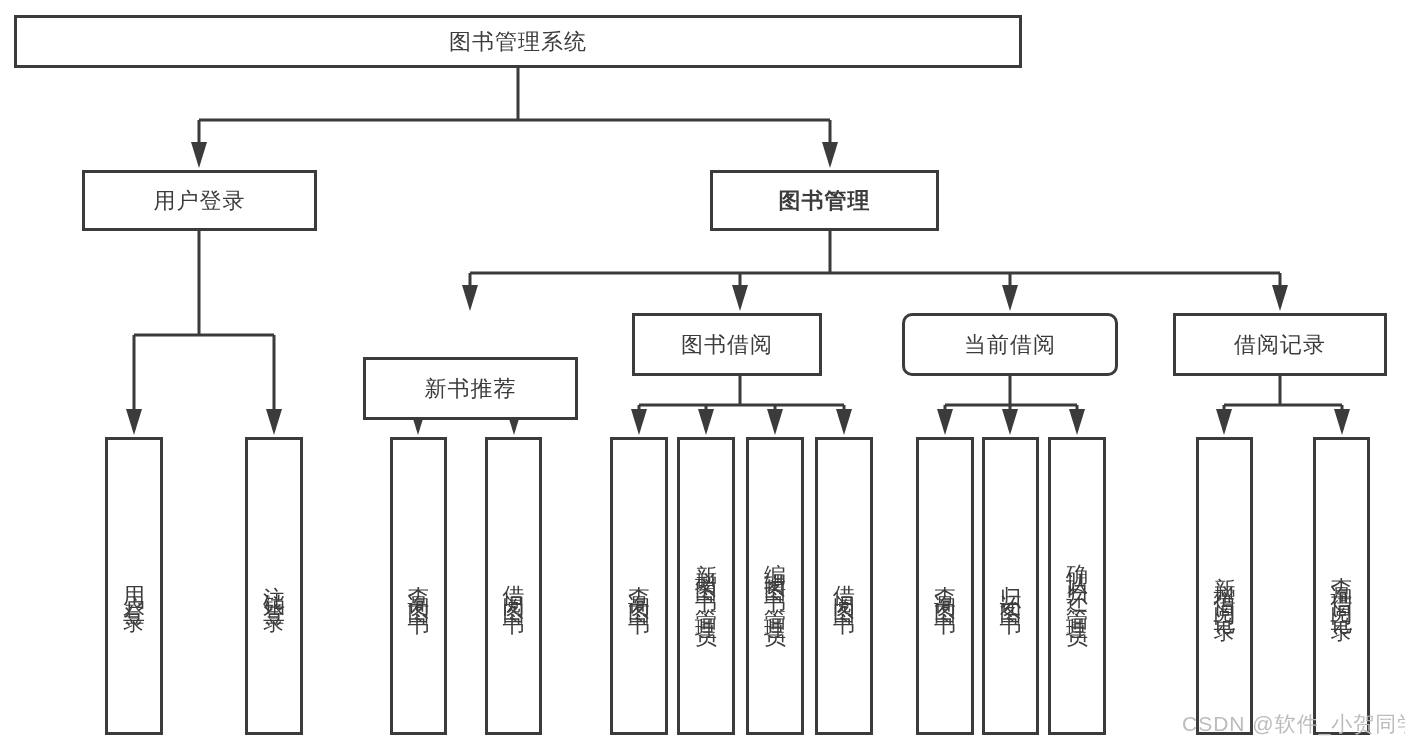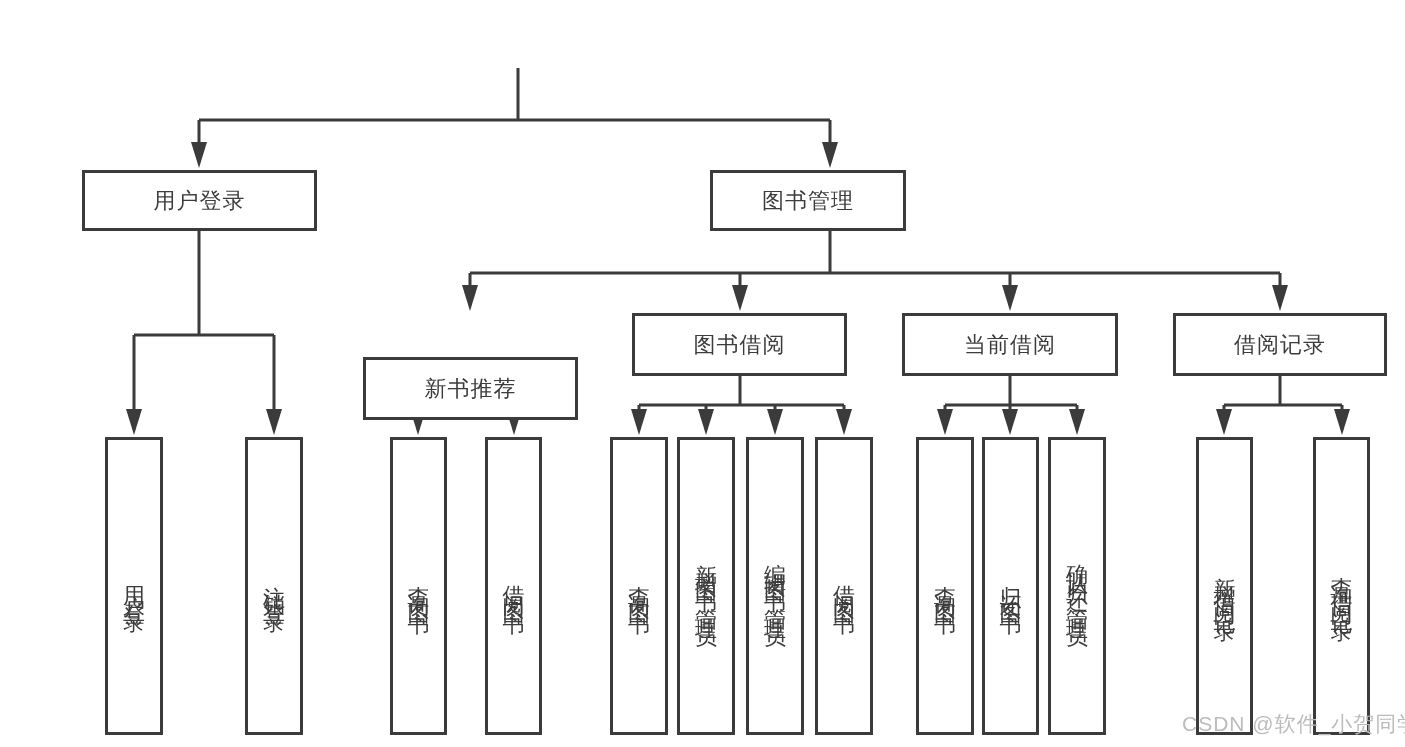--- a/index.html
+++ b/index.html
@@ -34,24 +34,24 @@
     position:absolute;
     left:1182px;top:710px;
     font-size:21px;
     color:#bcbcbc;
     letter-spacing:1px;
     white-space:nowrap;
   }
   
   #root        {left:14px;  top:15px;  width:1008px; height:53px;}
   #user-login  {left:82px;  top:170px; width:235px;  height:61px;}
-  #book-mgmt   {left:710px; top:170px; width:196px;  height:61px;}
+  #book-mgmt   {left:710px; top:170px; width:229px;  height:61px;font-weight:bold;}
   #new-rec     {left:363px; top:313px; width:215px;  height:63px;margin-top:44px;}
-  #book-borrow {left:632px; top:313px; width:215px;  height:63px;}
-  #cur-borrow  {left:902px; top:313px; width:216px;  height:63px;}
+  #book-borrow {left:632px; top:313px; width:190px;  height:63px;}
+  #cur-borrow  {left:902px; top:313px; width:216px;  height:63px;border-radius:10px;}
   #borrow-rec  {left:1173px;top:313px; width:214px;  height:63px;}
   #u1{left:105px;top:437px;width:58px;height:298px;}
   #u2{left:245px;top:437px;width:58px;height:298px;}
   #n1{left:390px;top:437px;width:57px;height:298px;}
   #n2{left:485px;top:437px;width:57px;height:298px;}
   #b1{left:610px;top:437px;width:58px;height:298px;}
   #b2{left:677px;top:437px;width:58px;height:298px;}
   #b3{left:746px;top:437px;width:58px;height:298px;}
   #b4{left:815px;top:437px;width:58px;height:298px;}
   #c1{left:916px;top:437px;width:58px;height:298px;}
@@ -98,20 +98,23 @@
       <polygon points="767,409 783,409 775,435"></polygon>
       <polygon points="836,409 852,409 844,435"></polygon>
       <polygon points="937,409 953,409 945,435"></polygon>
       <polygon points="1002,409 1018,409 1010,435"></polygon>
       <polygon points="1069,409 1085,409 1077,435"></polygon>
       <polygon points="1216,409 1232,409 1224,435"></polygon>
       <polygon points="1334,409 1350,409 1342,435"></polygon>
     </g>
   </svg>
 
+  <div id="root" class="box hbox">
+    <span>图书管理系统</span>
+  </div>
 
   <div id="user-login" class="box hbox">
     <span>用户登录</span>
   </div>
   <div id="book-mgmt" class="box hbox">
     <span>图书管理</span>
   </div>
 
   <div id="new-rec" class="box hbox">
     <span>新书推荐</span>

